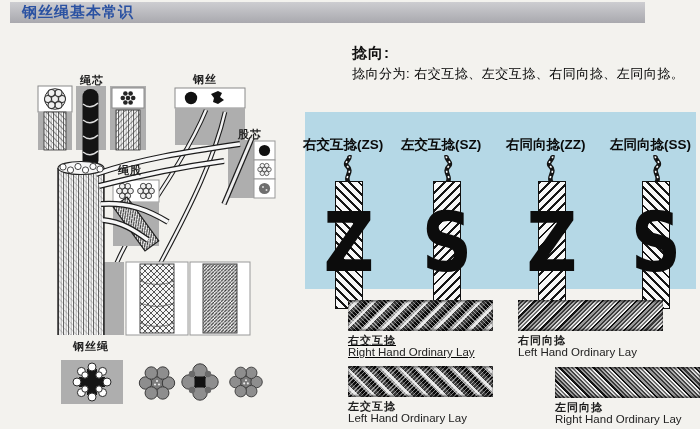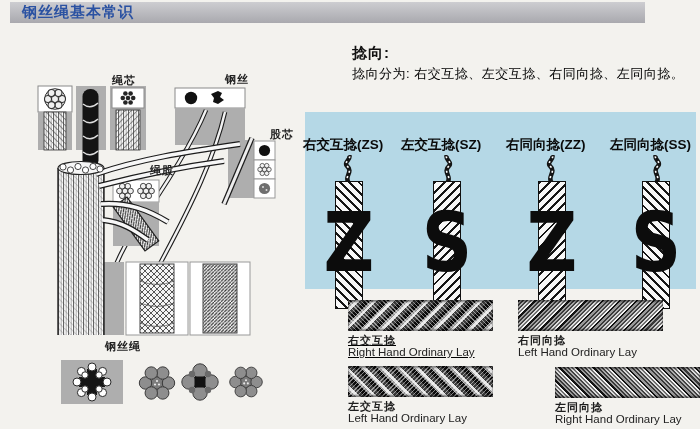--- a/index.html
+++ b/index.html
@@ -6,21 +6,21 @@
   body{font-family:"Liberation Sans","DejaVu Sans",sans-serif;}
   .page{position:relative;width:700px;height:429px;background:#f3f2ee;overflow:hidden;}
 
   
   .header-bar{position:absolute;left:10px;top:2px;width:635px;height:21px;
     background:linear-gradient(#cdcdd1,#a9a9ae);display:flex;align-items:center;}
   .header-title{padding-left:12px;font-size:15px;font-weight:bold;color:#2b52a2;letter-spacing:1px;}
 
   
   .left-title{position:absolute;left:17px;top:50px;font-size:14px;font-weight:bold;color:#141414;letter-spacing:1px;}
-  .diagram-label{position:absolute;font-size:11px;font-weight:bold;color:#222;letter-spacing:1px;white-space:nowrap;margin-left:32px;}
+  .diagram-label{position:absolute;font-size:11px;font-weight:bold;color:#222;letter-spacing:1px;white-space:nowrap;}
   .lbl-rope-core{left:80px;top:73px;}
   .lbl-steel-wire{left:193px;top:72px;}
   .lbl-strand-core{left:238px;top:127px;}
   .lbl-rope-strand{left:118px;top:163px;}
   .lbl-wire-rope{left:73px;top:339px;}
   .left-art{position:absolute;left:10px;top:64px;width:300px;height:365px;}
 
   
   .lay-heading{position:absolute;left:352px;top:44px;font-size:15px;font-weight:bold;color:#111;letter-spacing:1px;}
   .lay-desc{position:absolute;left:352px;top:65px;font-size:13px;color:#000000;letter-spacing:0.5px;}

